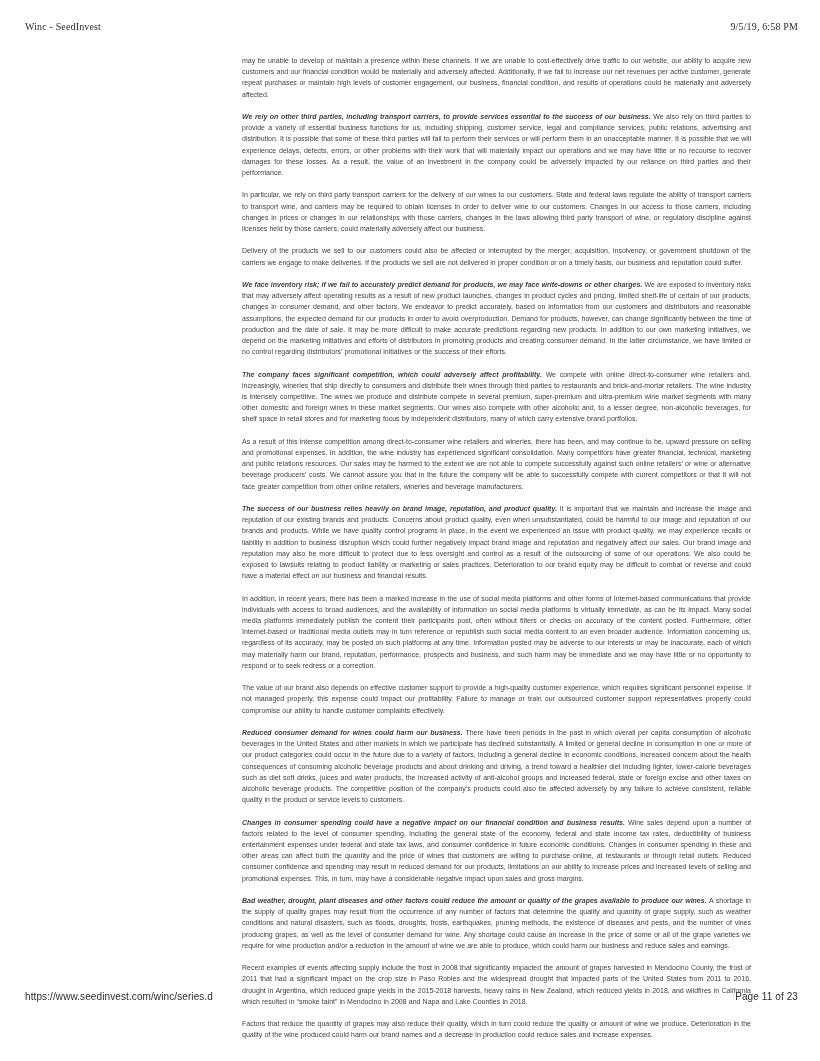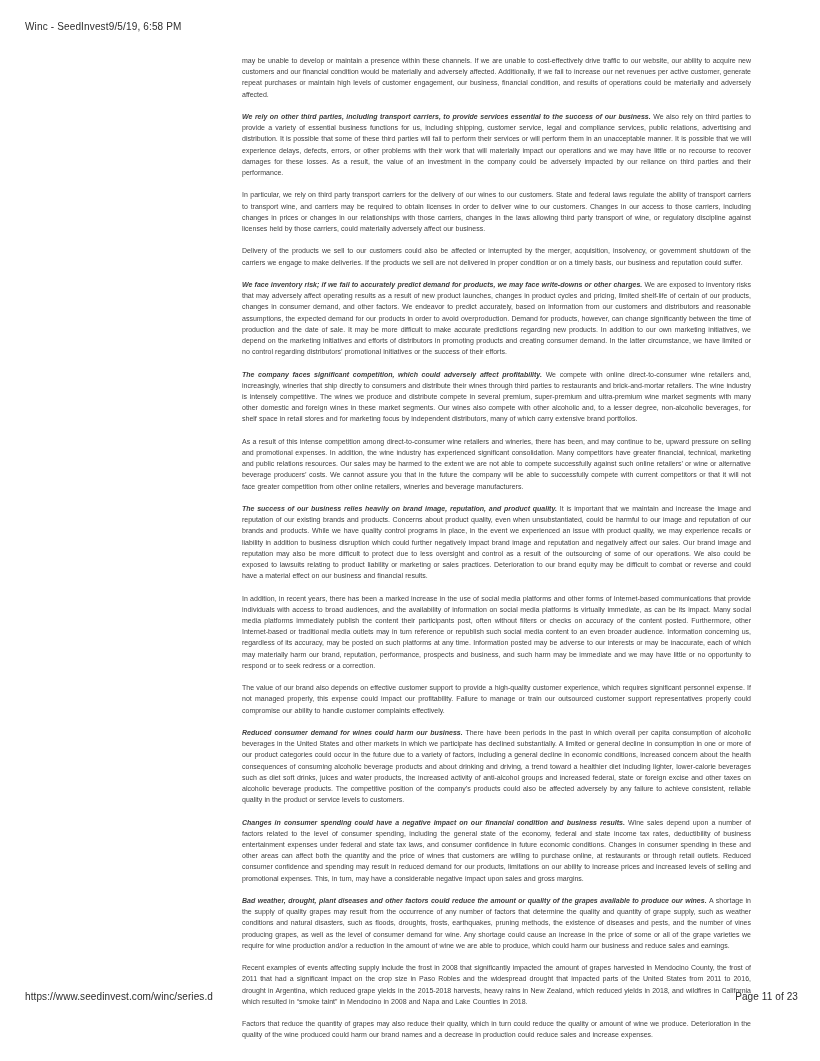--- a/index.html
+++ b/index.html
@@ -6,22 +6,22 @@
   html, body { margin: 0; padding: 0; }
   body {
     width: 820px; height: 1061px;
     background: #ffffff;
     font-family: "Liberation Sans", sans-serif;
     position: relative;
     overflow: hidden;
   }
   .print-header {
     position: absolute; top: 21px; left: 25px; right: 22px;
-    display: flex; align-items: baseline;
-    font-size: 10px; color: #2d2d2d; letter-spacing: 0.15px;
+    display: flex; justify-content: space-between; align-items: baseline;
+    font-size: 10px; color: #2d2d2d; letter-spacing: 0.15px; font-family: Liberation Serif, serif;
   }
   .print-footer {
     position: absolute; top: 991px; left: 25px; right: 22px;
     display: flex; justify-content: space-between; align-items: baseline;
     font-size: 10px; color: #2d2d2d; letter-spacing: 0.1px;
   }
   .doc-content {
     position: absolute; top: 55px; left: 242px; width: 509px;
     color: #3e3e3e;
     font-size: 7px; line-height: 11.2px;

